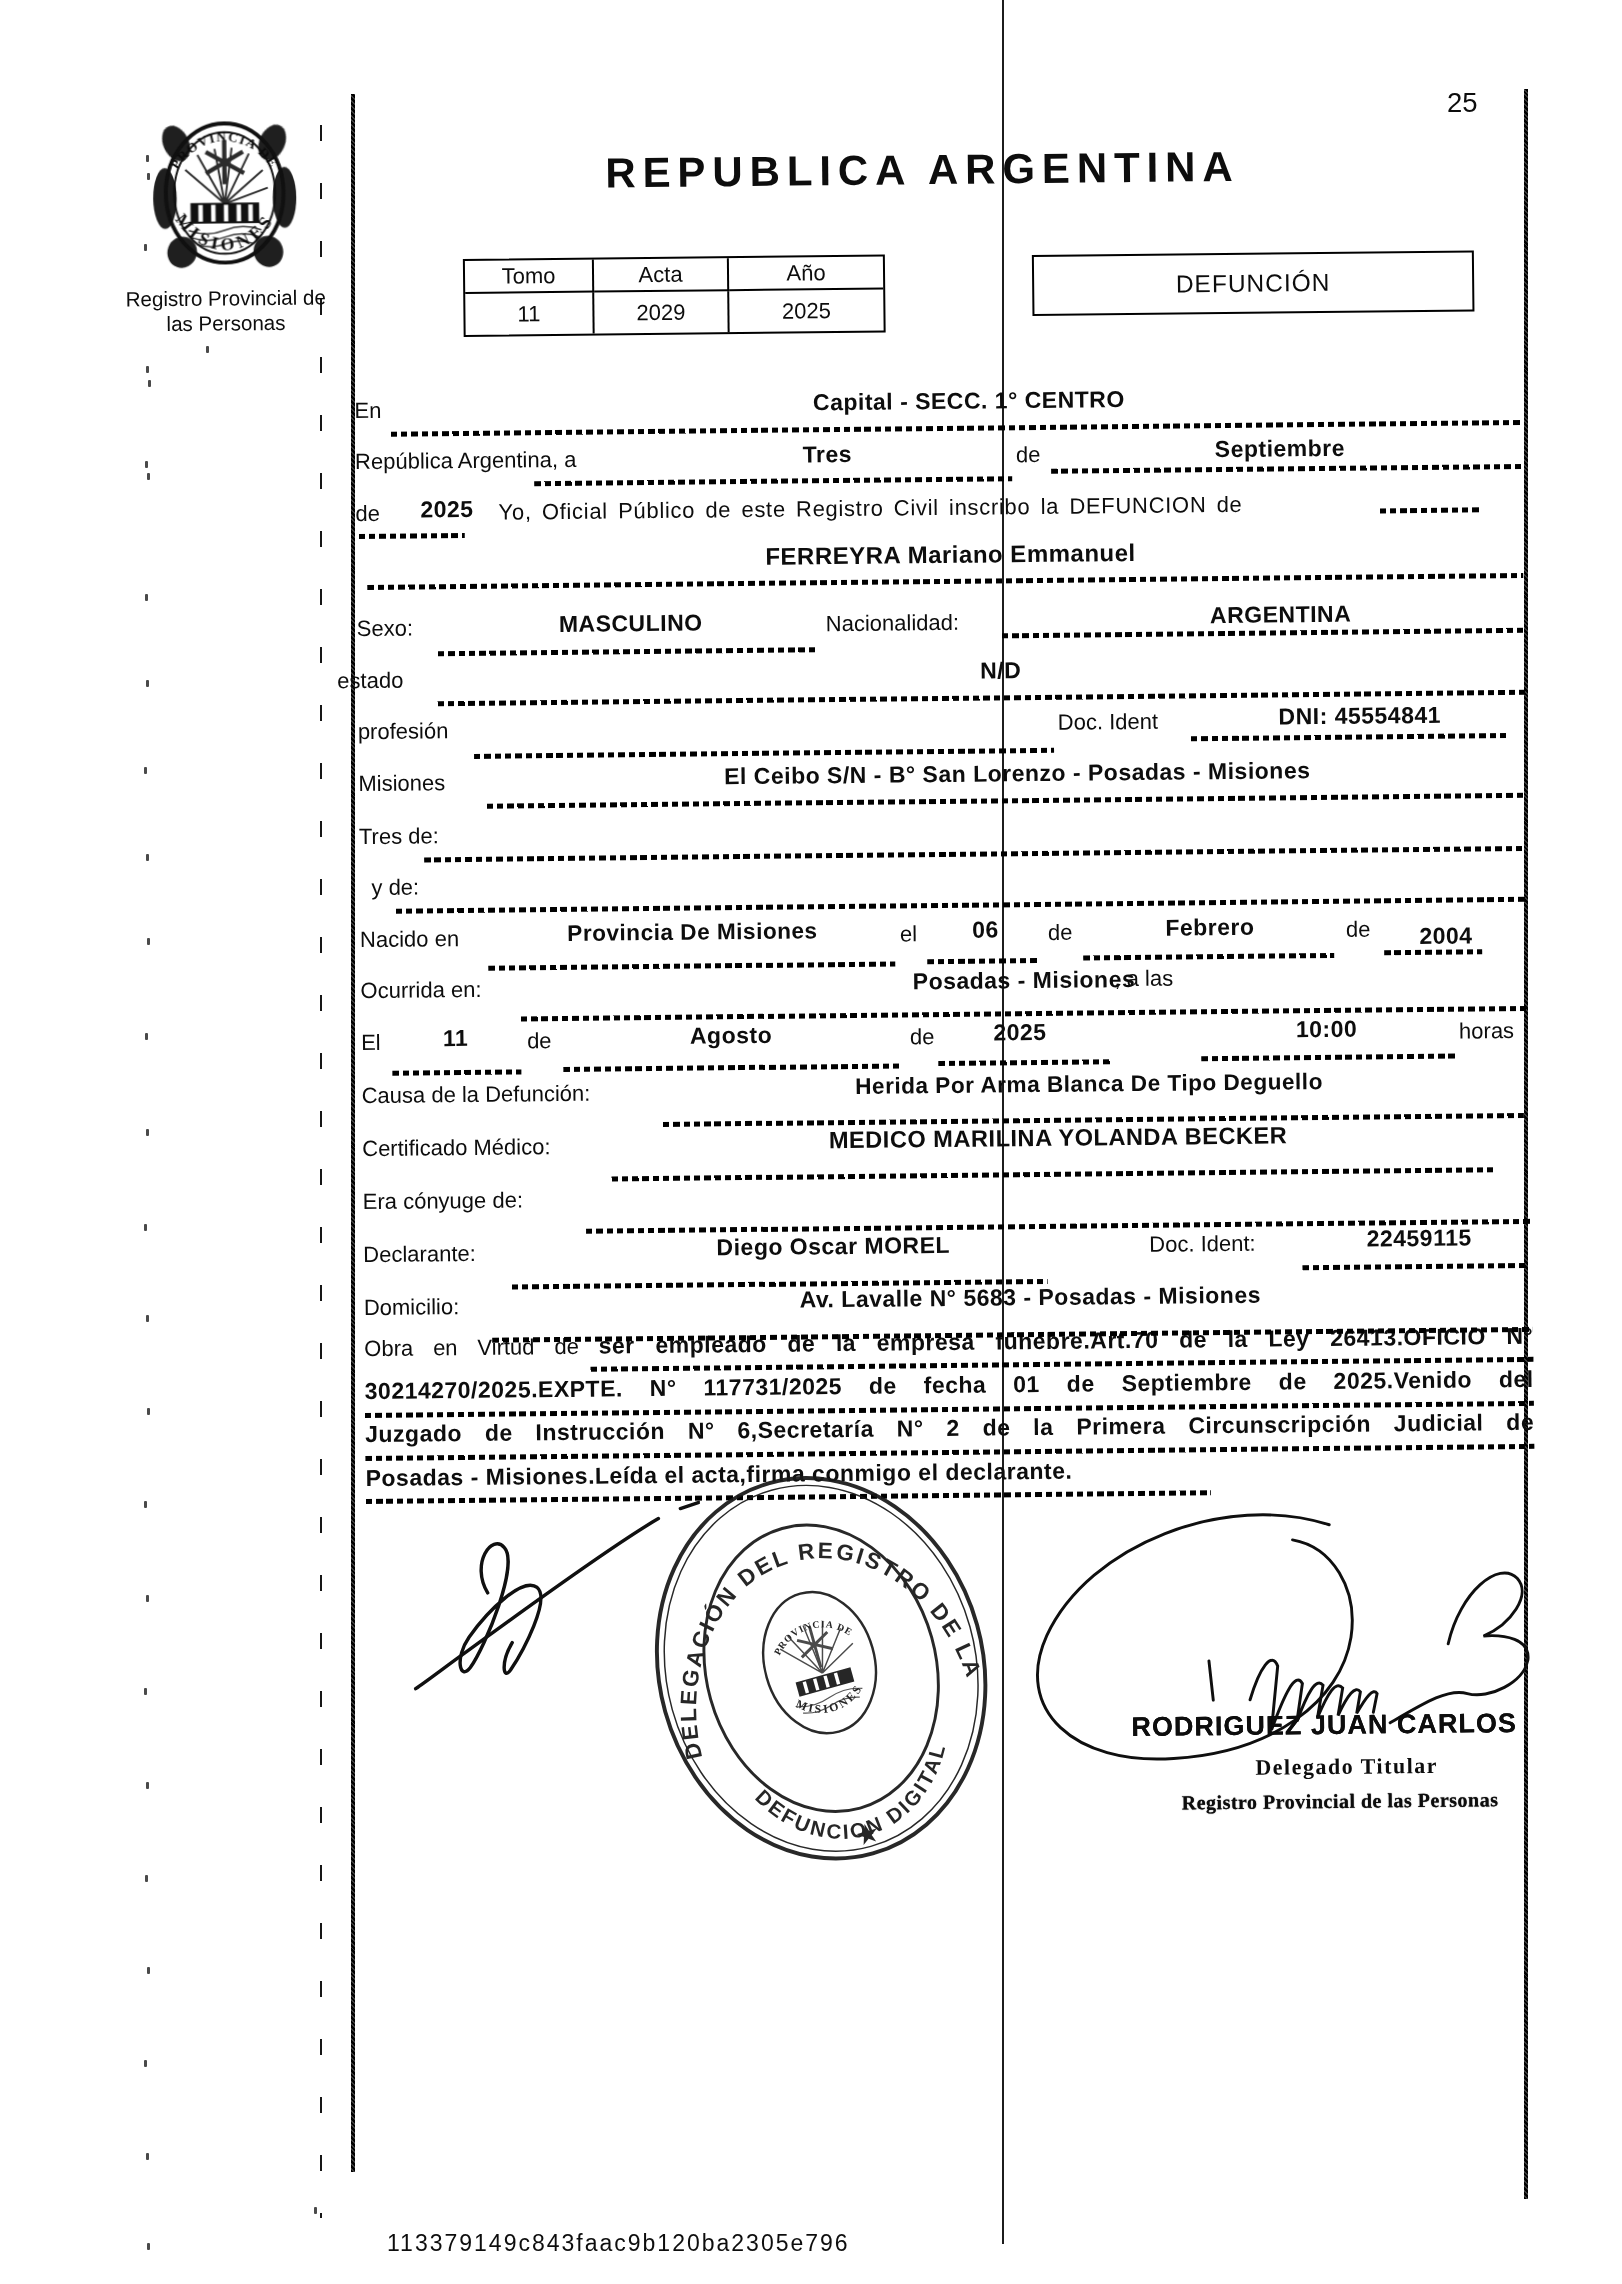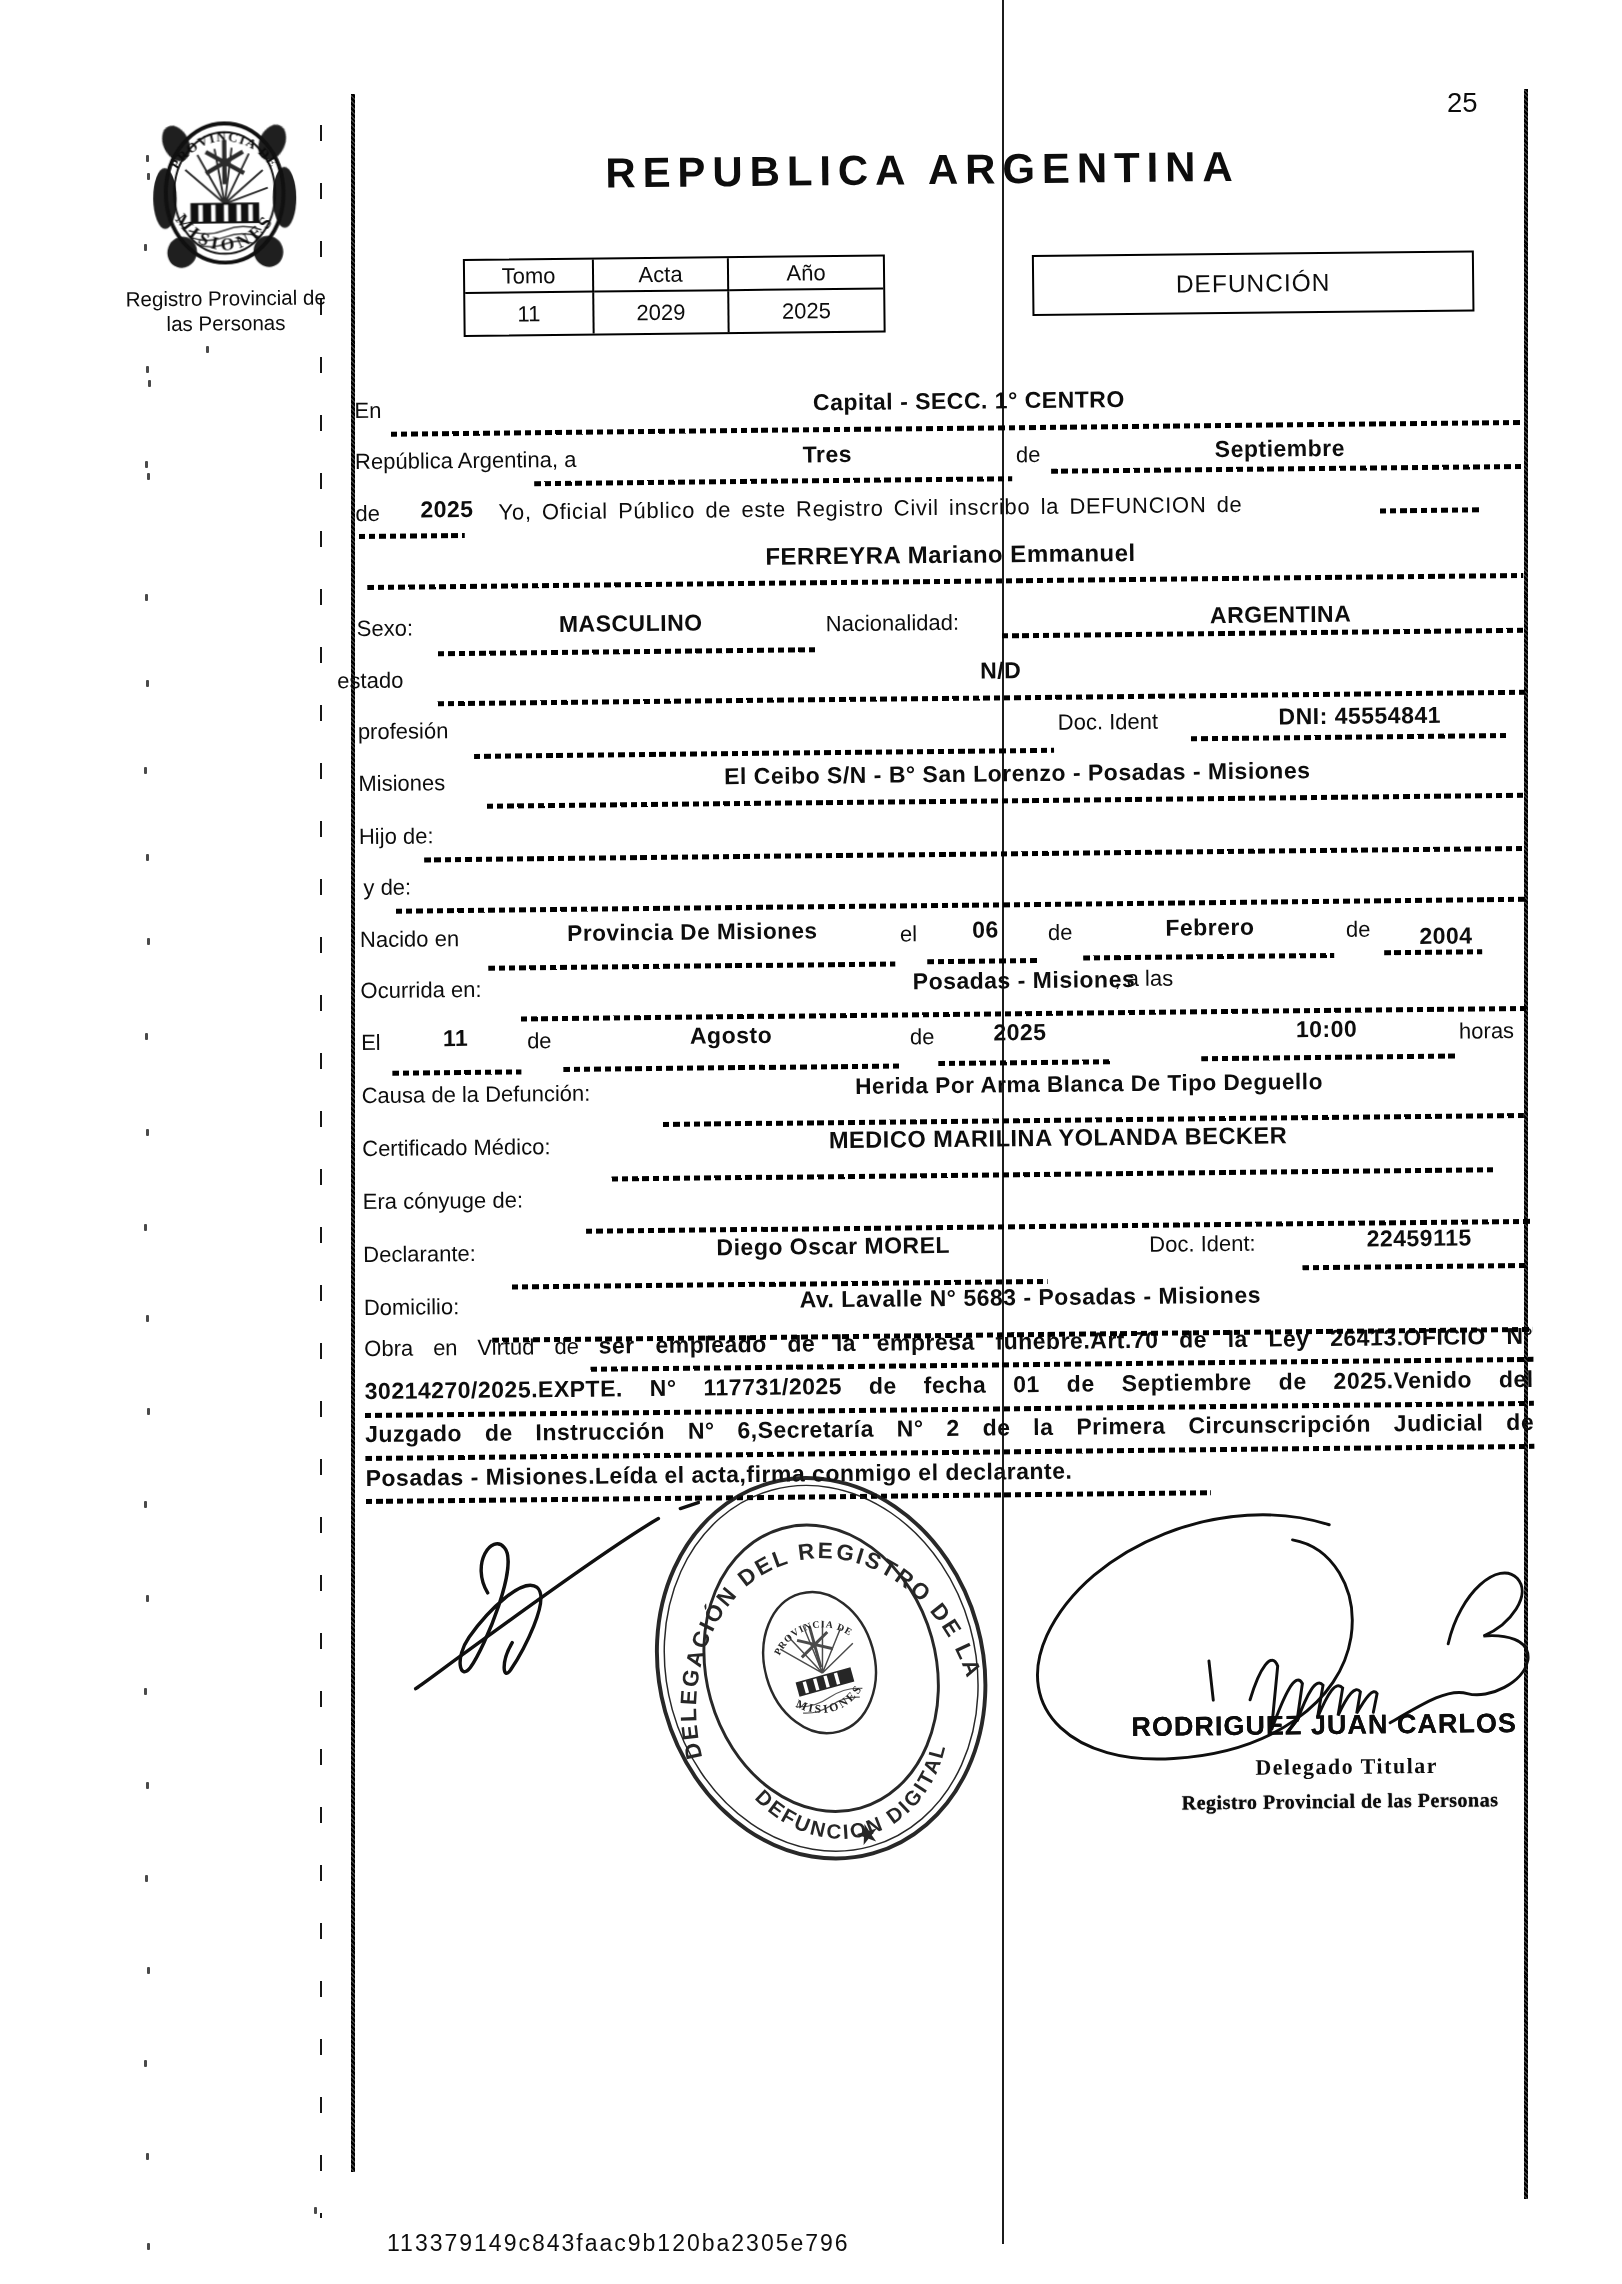--- a/index.html
+++ b/index.html
@@ -176,22 +176,22 @@
     <span class="lb" style="left:342px;top:662px">estado</span>
     <span class="vl" style="left:883px;top:658px;width:245px">N/D</span>
 
     <span class="lb" style="left:362px;top:713px">profesión</span>
     <span class="lb" style="left:1062px;top:711px">Doc. Ident</span>
     <span class="vl" style="left:1217px;top:707px;width:294px">DNI: 45554841</span>
 
     <span class="lb" style="left:362px;top:765px">Misiones</span>
     <span class="vl" style="left:604px;top:761px;width:834px">El Ceibo S/N - B° San Lorenzo - Posadas - Misiones</span>
 
-    <span class="lb" style="left:362px;top:818px">Hijo de:</span>
-    <span class="lb" style="left:366px;top:869px">y de:</span>
+    <span class="lb" style="left:362px;top:818px">Tres de:</span>
+    <span class="lb" style="left:374px;top:869px">y de:</span>
 
     <span class="lb" style="left:362px;top:921px">Nacido en</span>
     <span class="vl" style="left:540px;top:917px;width:309px;font-size:22.6px">Provincia De Misiones</span>
     <span class="lb" style="left:902px;top:921px">el</span>
     <span class="vl" style="left:957px;top:917px;width:61px">06</span>
     <span class="lb" style="left:1050px;top:921px">de</span>
     <span class="vl" style="left:1109px;top:917px;width:206px">Febrero</span>
     <span class="lb" style="left:1348px;top:921px">de</span>
     <span class="vl" style="left:1404px;top:928px;width:88px">2004</span>
 

